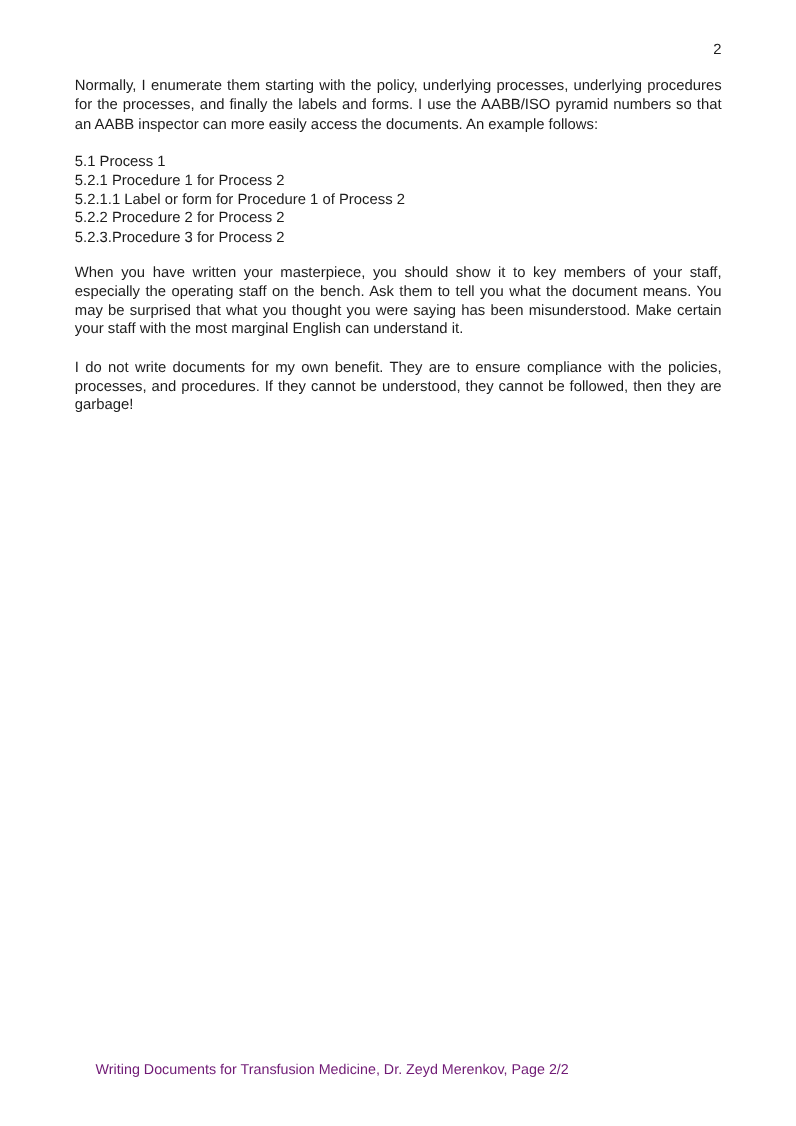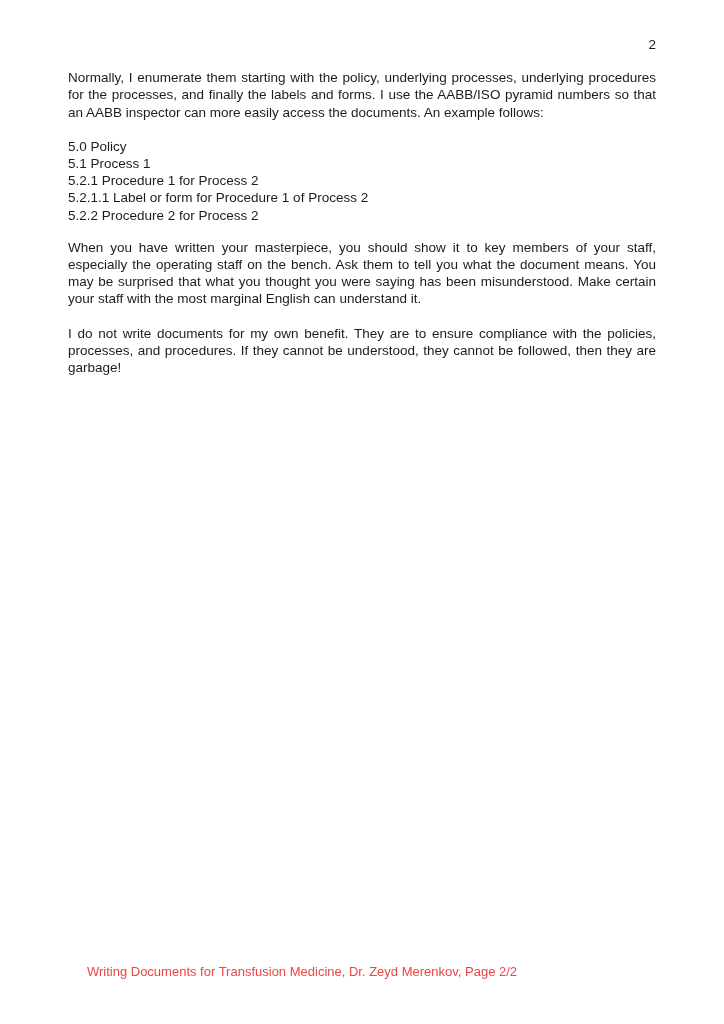--- a/index.html
+++ b/index.html
@@ -40,41 +40,41 @@
   }
   .numbering-list .line {
     display: block;
   }
   .footer {
     position: absolute;
     top: 963px;
     left: 0;
     width: 604px;
     text-align: center;
-    color: #ef4444;
+    color: #701a75;
     font-size: 13px;
     line-height: 17px;
   }
 </style>
 </head>
 <body>
 
 <div class="page">
   <div class="content">
 
     <div class="page-number">2</div>
 
     <p class="para">Normally, I enumerate them starting with the policy, underlying processes, underlying procedures for the processes, and finally the labels and forms.  I use the AABB/ISO pyramid numbers so that an AABB inspector can more easily access the documents.  An example follows:</p>
 
     <div class="numbering-list">
-      <span class="line">5.0 Policy</span>
       <span class="line">5.1 Process 1</span>
       <span class="line">5.2.1 Procedure 1 for Process 2</span>
       <span class="line">5.2.1.1 Label or form for Procedure 1 of Process 2</span>
       <span class="line">5.2.2 Procedure 2 for Process 2</span>
+      <span class="line">5.2.3.Procedure 3 for Process 2</span>
     </div>
 
     <p class="para">When you have written your masterpiece, you should show it to key members of your staff, especially the operating staff on the bench.  Ask them to tell you what the document means.  You may be surprised that what you thought you were saying has been misunderstood.  Make certain your staff with the most marginal English can understand it.</p>
 
     <p class="para">I do not write documents for my own benefit.  They are to ensure compliance with the policies, processes, and procedures.  If they cannot be understood, they cannot be followed, then they are garbage!</p>
 
 
   </div>
 
   <div class="footer">Writing Documents for Transfusion Medicine, Dr. Zeyd Merenkov, Page 2/2</div>

